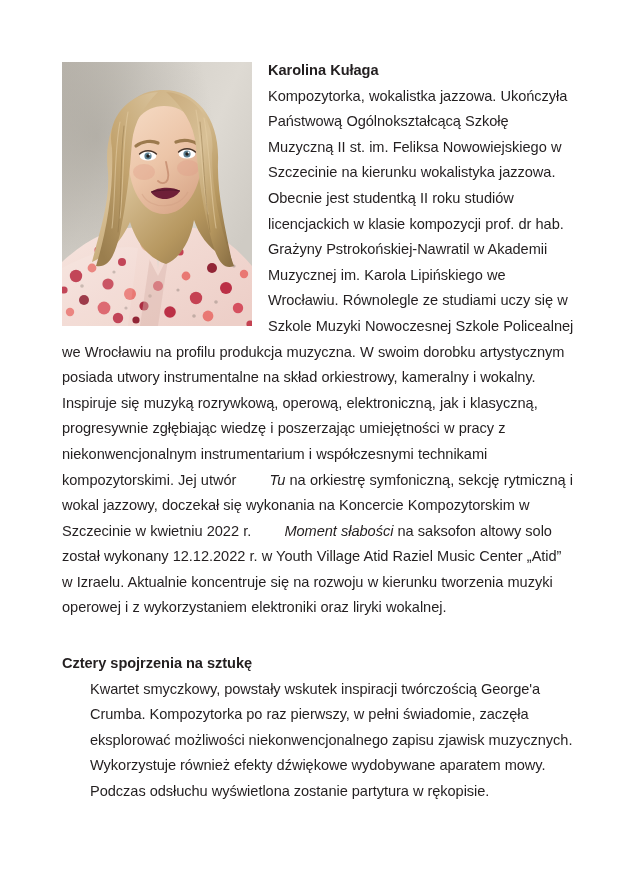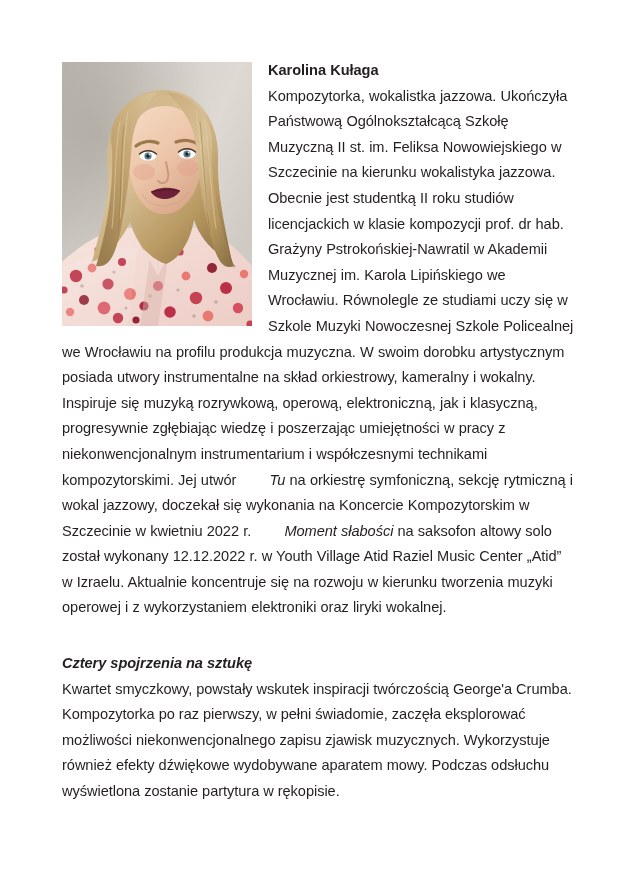--- a/index.html
+++ b/index.html
@@ -60,24 +60,23 @@
   .work-block {
     margin-top: 30px;
     font-size: 14.6px;
     line-height: 25.6px;
     letter-spacing: -0.05px;
     clear: both;
   }
   .work-title {
     display: block;
     font-weight: bold;
-    font-style: italic;
     margin-top: 20px;
   }
-  .work-desc { display: block; }
+  .work-desc { display: block; margin-left: 28px; }
 
   .clearfix::after { content: ""; display: block; clear: both; }
 </style>
 </head>
 <body>
 
 <div class="page">
   <div class="content clearfix">
 
     <figure class="portrait">

